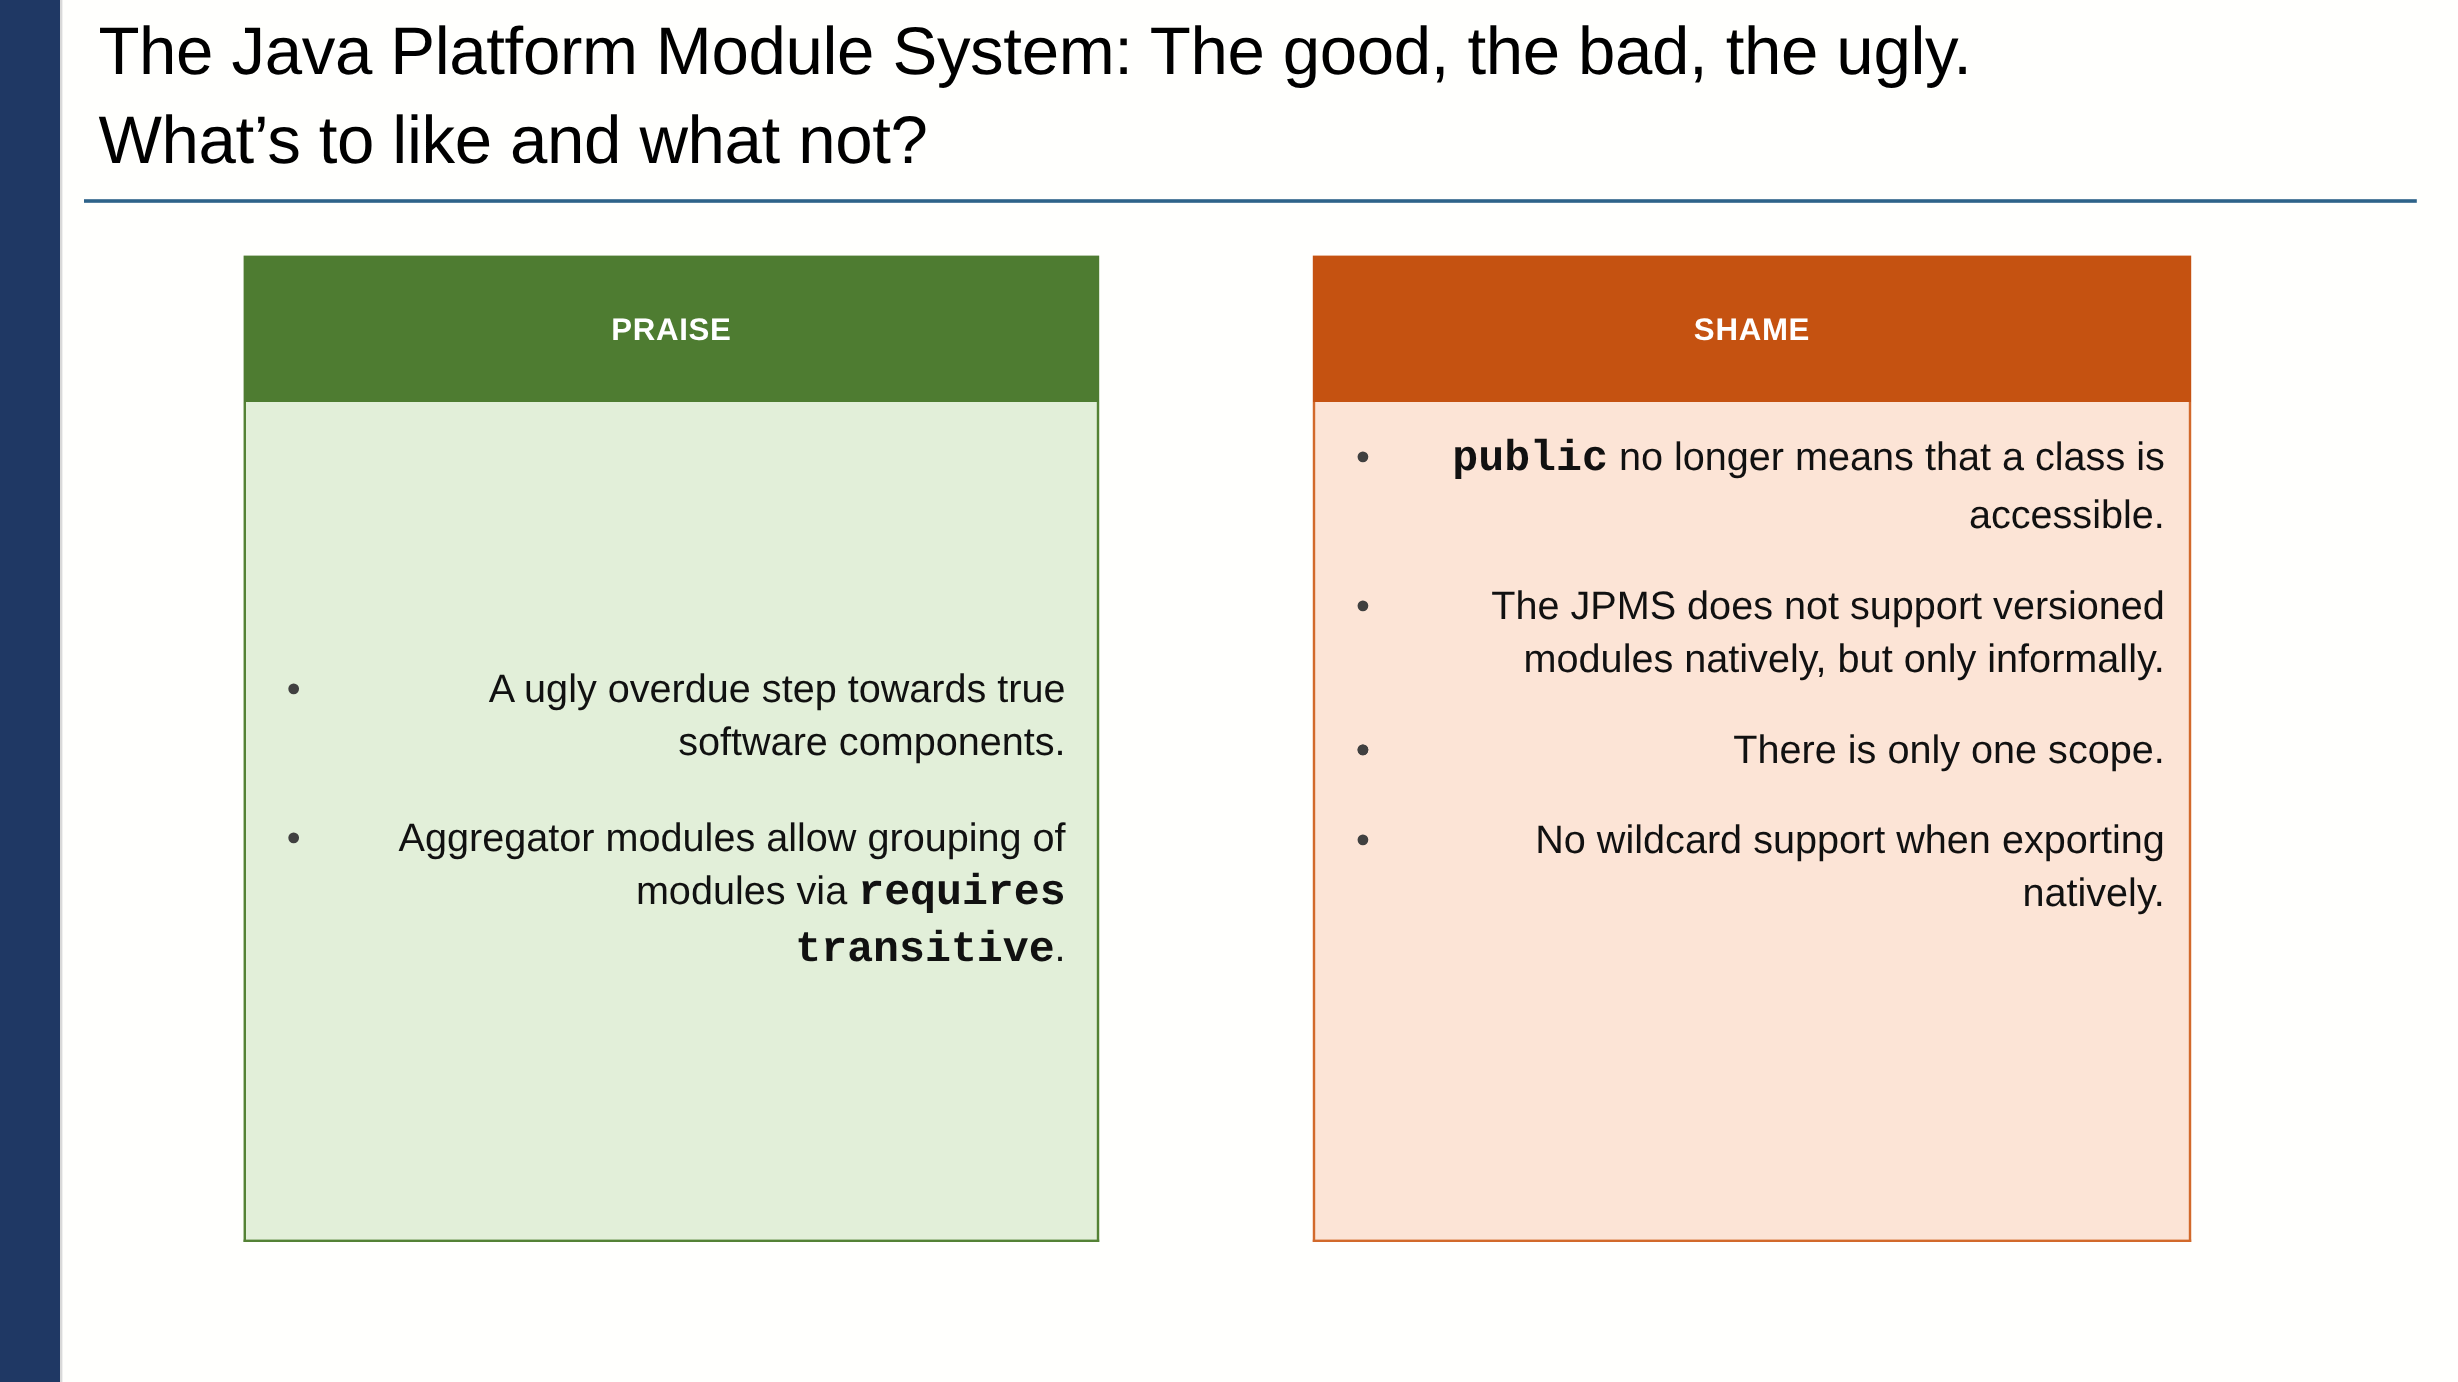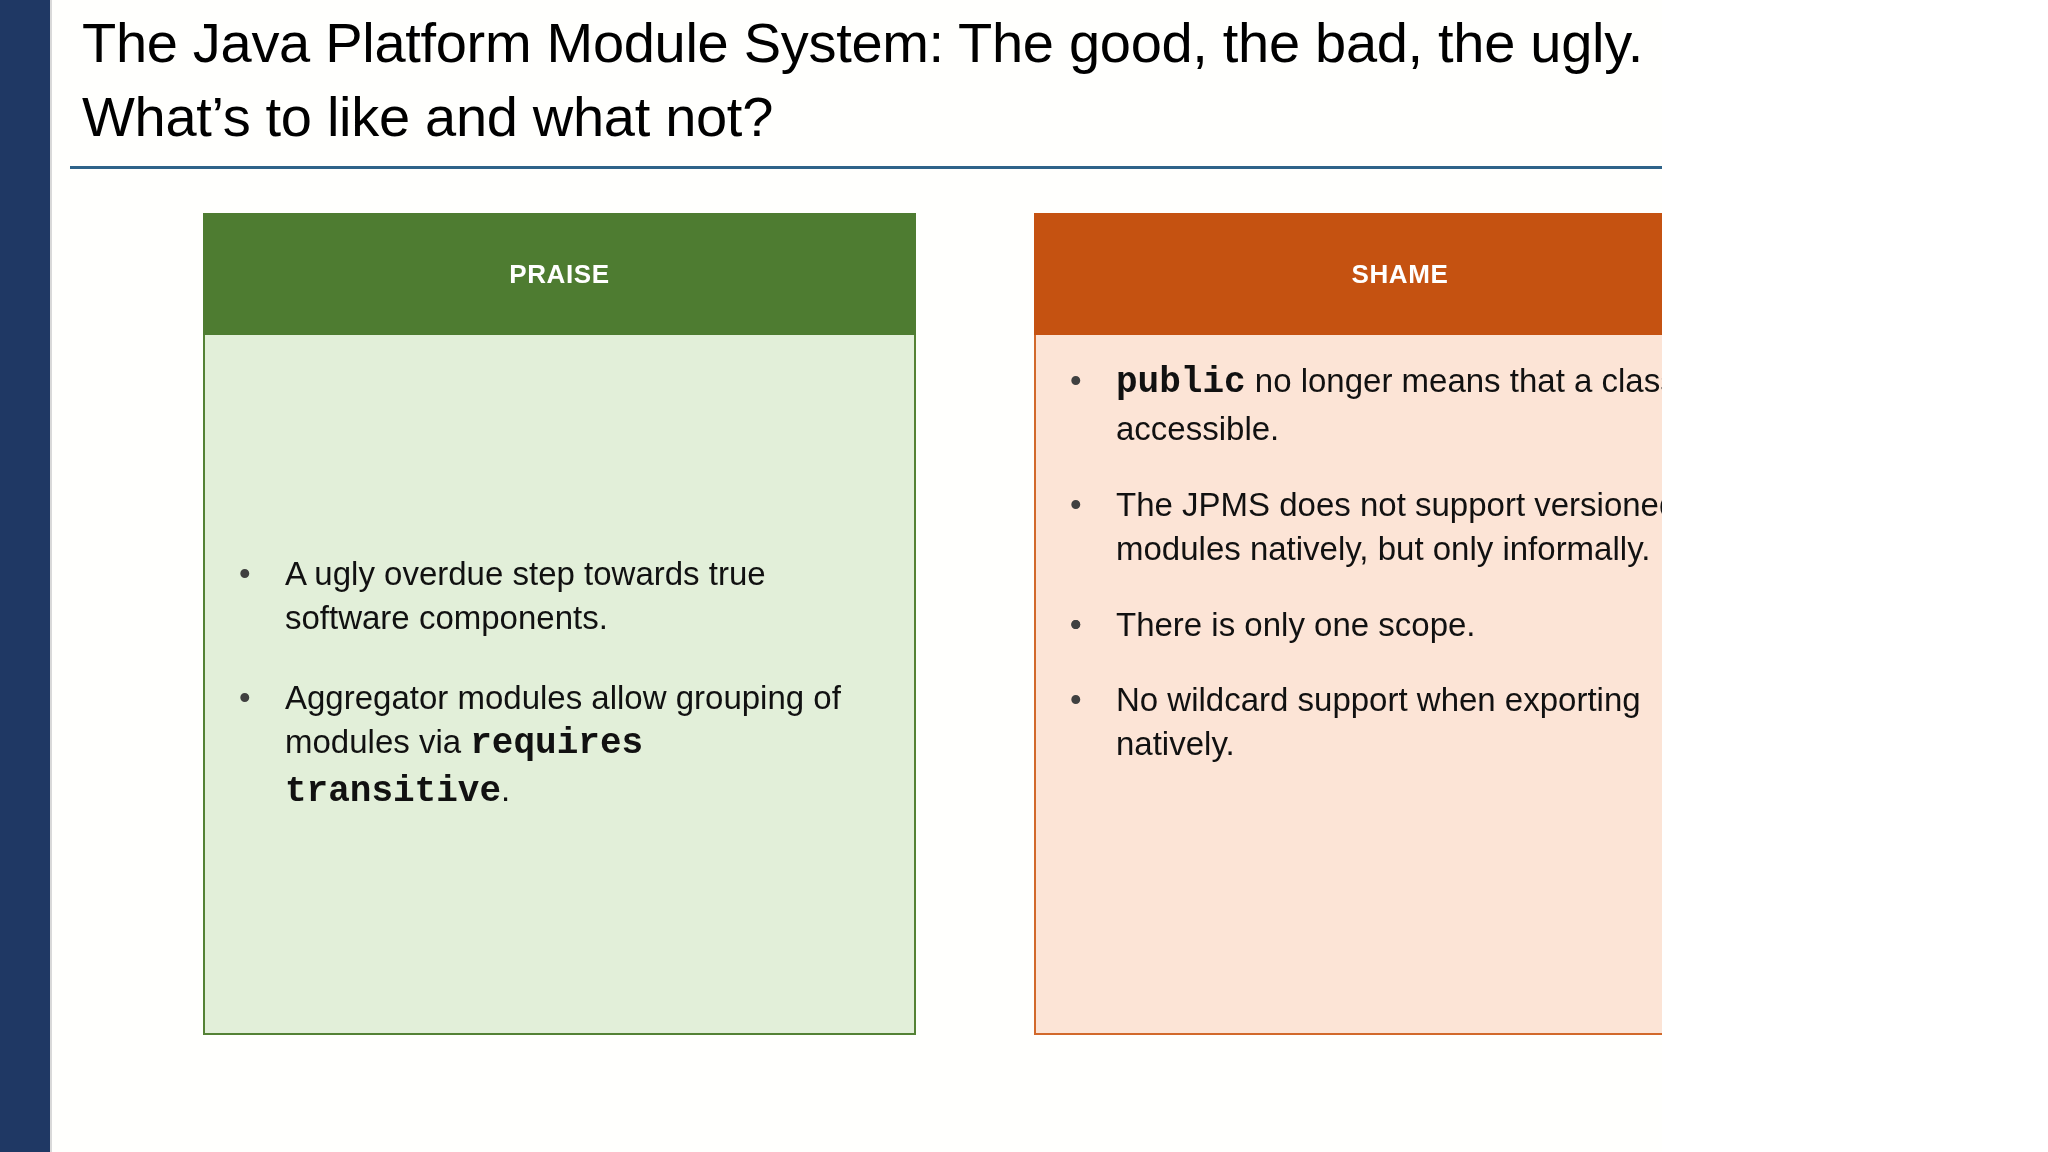--- a/index.html
+++ b/index.html
@@ -5,21 +5,21 @@
   html, body {
     margin: 0;
     padding: 0;
     background: #ffffff;
   }
   body {
     font-family: "Liberation Sans", sans-serif;
   }
   #slide {
     position: relative;
-    width: 1662px;
+    width: 2048px;
     height: 1152px;
     background: #fffffd;
     overflow: hidden;
   }
   
   .sidebar-bar {
     position: absolute;
     left: 0;
     top: 0;
     width: 50px;
@@ -55,20 +55,21 @@
     left: 70px;
     top: 166px;
     width: 1944px;
     height: 0;
     border-top: 3px solid #2e6389;
   }
   
   .panel {
     position: absolute;
     box-sizing: border-box;
+    text-align: right;
   }
   .panel-header {
     box-sizing: border-box;
     width: 100%;
     display: flex;
     align-items: center;
     justify-content: center;
     color: #ffffff;
     font-family: "Liberation Sans", sans-serif;
     font-weight: bold;
@@ -95,21 +96,21 @@
   #praise-panel .panel-body {
     height: 700px;
     background: #e2efd9;
     border: 2px solid #548235;
     border-top: none;
     justify-content: center;
     padding: 0 26px 0 16px;
   }
   
   #shame-panel {
-    left: 1034px;
+    left: 1094px;
     top: 213px;
     width: 732px;
     height: 822px;
   }
   #shame-panel .panel-header {
     height: 122px;
     background: #c55211;
   }
   #shame-panel .panel-body {
     height: 700px;

